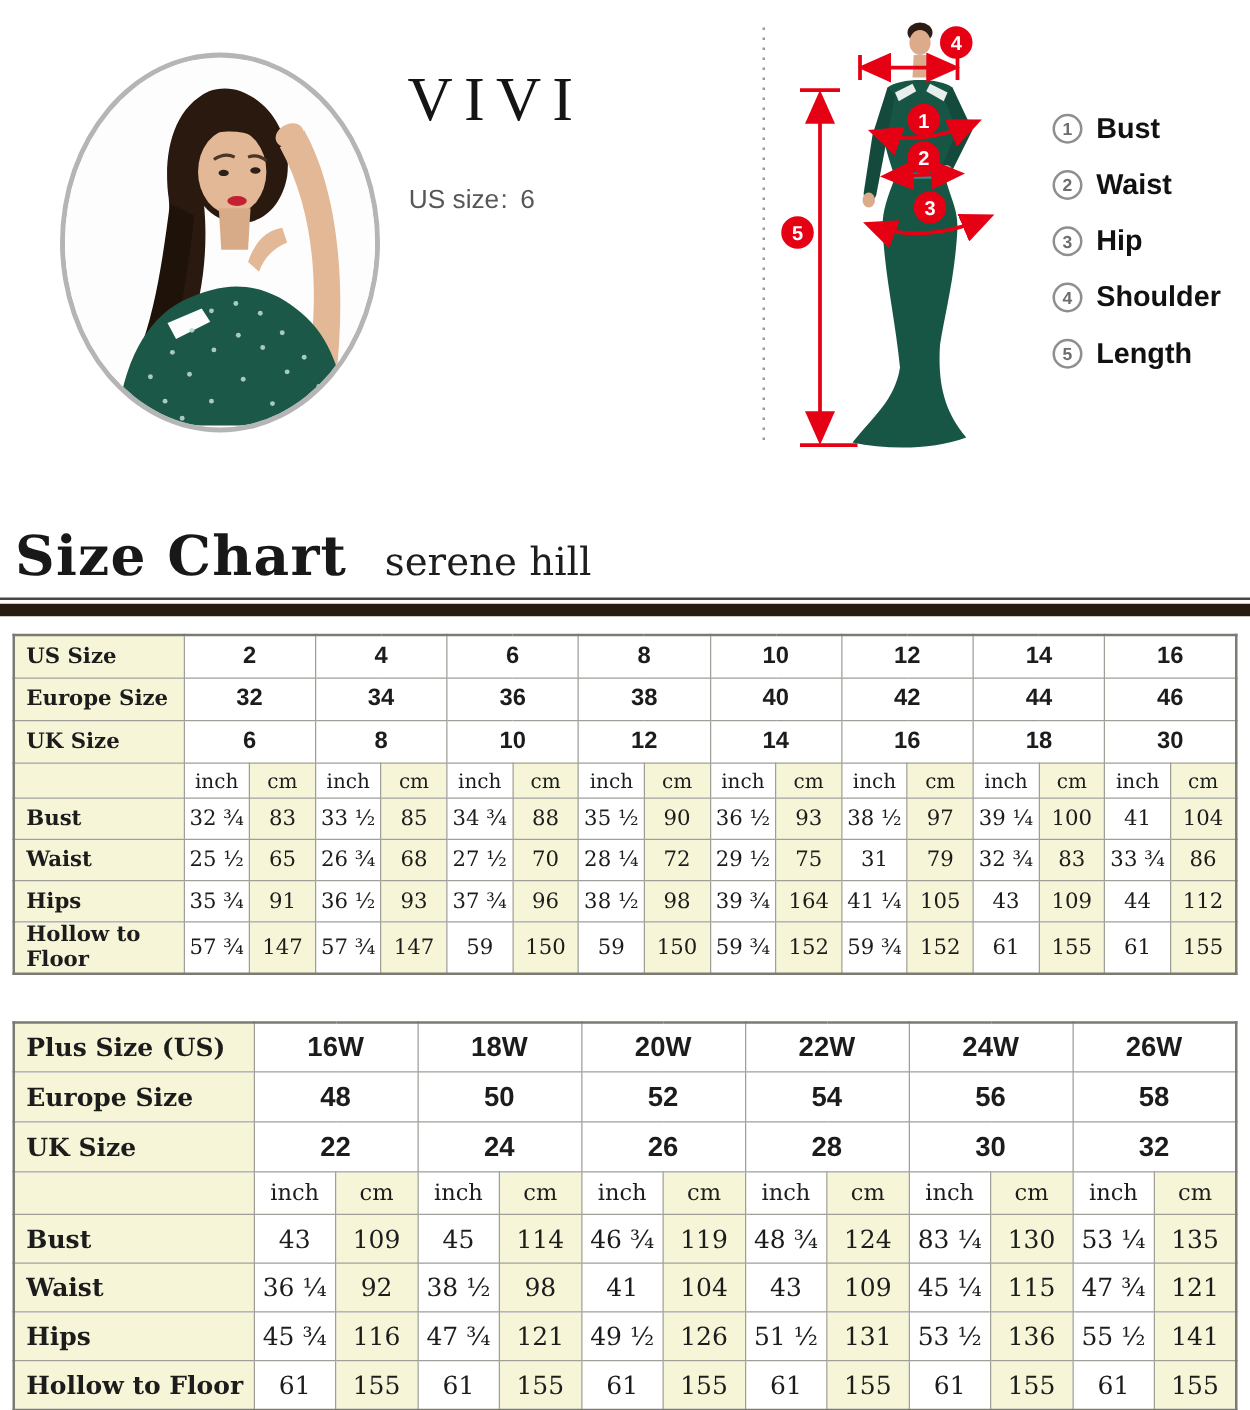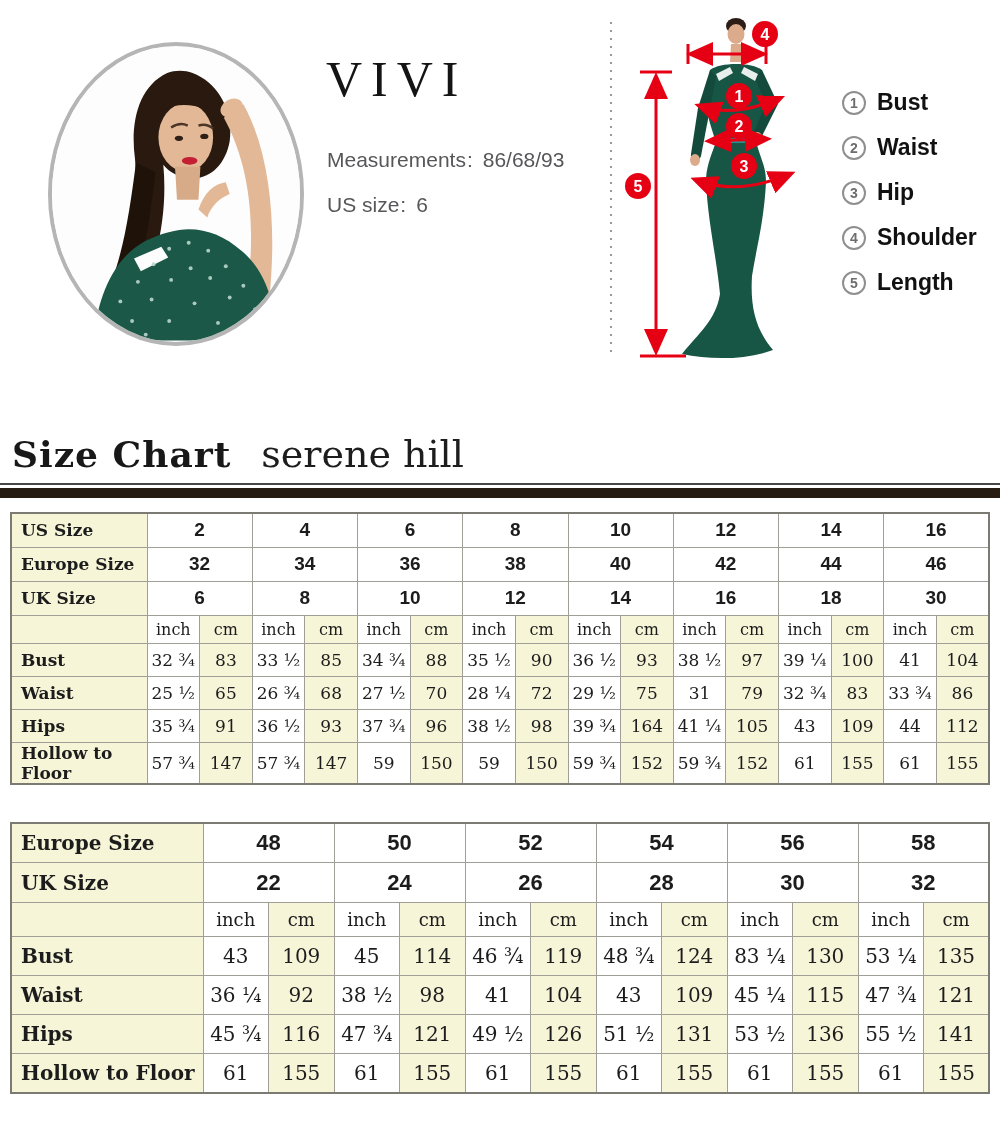--- a/index.html
+++ b/index.html
@@ -36,24 +36,24 @@
     width:24px; height:24px; border:2px solid #8f8f8f; border-radius:50%;
     display:flex; align-items:center; justify-content:center;
     font-size:14px; font-weight:bold; color:#6d6d6d; flex:0 0 auto;
   }
   .lg-label { margin-left:11px; font-size:23px; font-weight:600; color:#111; }
 
   
   .title-row { display:flex; align-items:baseline; padding-left:12px; margin-top:12px; }
   .title-row h1 {
     margin:0; font-family:"DejaVu Serif", serif; font-weight:bold;
-    font-size:36px; color:#181818; letter-spacing:1px;
+    font-size:44px; color:#181818; letter-spacing:1px;
   }
   .title-row .sub {
-    margin-left:30px; font-family:"DejaVu Serif", serif; font-size:38px; color:#1d1d1d;margin-top:20px;
+    margin-left:30px; font-family:"DejaVu Serif", serif; font-size:31px; color:#1d1d1d;margin-top:20px;
   }
   .rule-thin  { height:2px;  background:#474747; margin-top:7px; }
   .rule-thick { height:10px; background:#271c12; margin-top:3px; }
 
   
   .size-table {
     width:980px; margin:0 10px; border-collapse:collapse; table-layout:fixed;
     border:2px solid #7b7b73; background:#fff;
   }
   .size-table td { border:1px solid #9f9f97; text-align:center; padding:0; color:#1c1c1c; overflow:hidden; }
@@ -138,23 +138,20 @@
           <circle cx="96" cy="294" r="2"></circle>
             <circle cx="198" cy="290" r="2"></circle>
         </g>
       </svg>
     </div>
 
     <div class="brand">VIVI</div>
 
     <div class="info">
       <div class="info-line">
-        <span>Measurements</span><span class="sep">:</span><span>86/68/93</span>
-      </div>
-      <div class="info-line">
         <span>US size</span><span class="sep">:</span><span>6</span>
       </div>
     </div>
 
     <div class="diagram">
       <svg viewBox="0 0 252 372">
         <defs>
           <marker id="ah-e" markerWidth="9" markerHeight="8" refX="7" refY="4" orient="auto">
             <path d="M0,0 L9,4 L0,8 Z" fill="#e60014"></path>
           </marker>
@@ -402,20 +399,29 @@
           <col>
           <col>
           <col>
           <col>
           <col>
           <col>
           <col>
         </colgroup>
         <tbody>
           <tr class="hdrr">
+            <td class="lbl">Plus Size (US)</td>
+            <td class="szv" colspan="2">16W</td>
+            <td class="szv" colspan="2">18W</td>
+            <td class="szv" colspan="2">20W</td>
+            <td class="szv" colspan="2">22W</td>
+            <td class="szv" colspan="2">24W</td>
+            <td class="szv" colspan="2">26W</td>
+          </tr>
+          <tr class="hdrr">
             <td class="lbl">Europe Size</td>
             <td class="szv" colspan="2">48</td>
             <td class="szv" colspan="2">50</td>
             <td class="szv" colspan="2">52</td>
             <td class="szv" colspan="2">54</td>
             <td class="szv" colspan="2">56</td>
             <td class="szv" colspan="2">58</td>
           </tr>
           <tr class="hdrr">
             <td class="lbl">UK Size</td>

